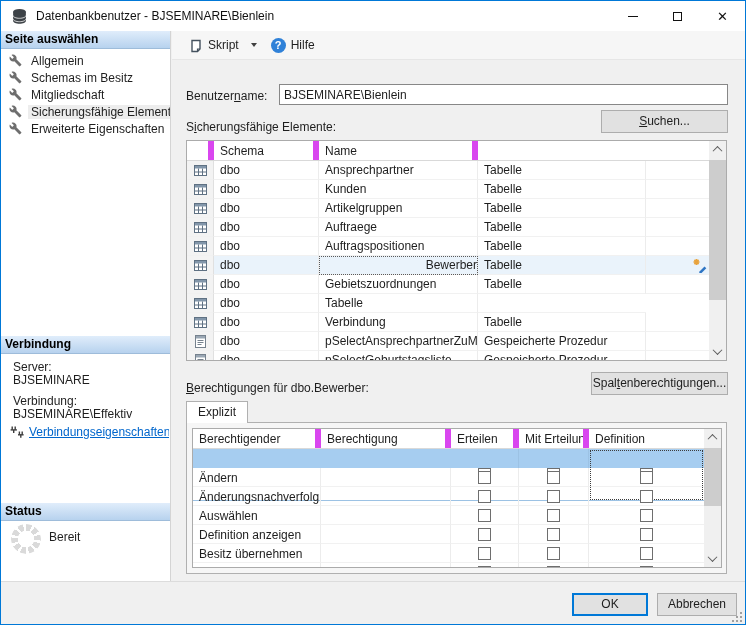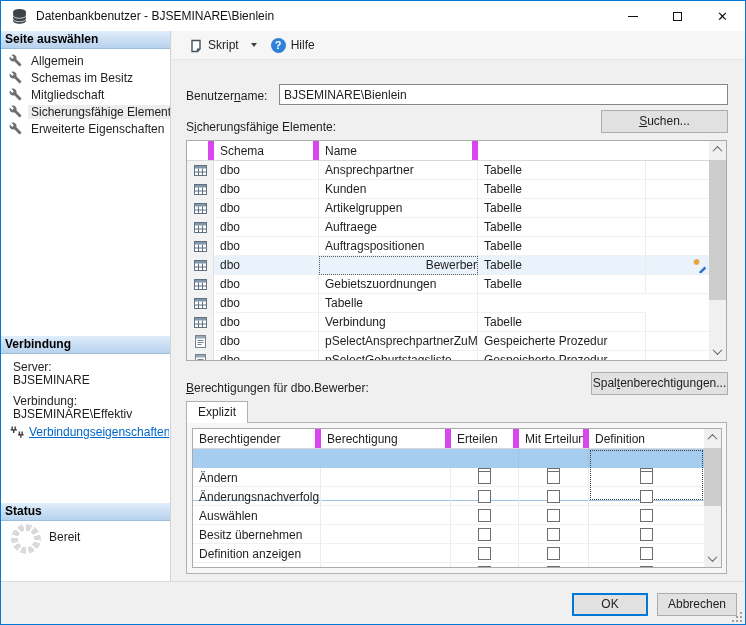--- a/index.html
+++ b/index.html
@@ -466,35 +466,35 @@
                 </div>
               <div class="cbcell">
                   <span class="checkbox"></span>
                 </div>
               <div class="cbcell" style="border-right:none">
                   <span class="checkbox"></span>
                 </div>
             </div>
 
             <div class="g-row perm-cols">
+              <div class="c">Definition anzeigen</div>
+              <div class="c"></div>
+              <div class="cbcell">
+                  <span class="checkbox"></span>
+                </div>
+              <div class="cbcell">
+                  <span class="checkbox"></span>
+                </div>
+              <div class="cbcell" style="border-right:none">
+                  <span class="checkbox"></span>
+                </div>
+            </div>
+
+            <div class="g-row perm-cols">
               <div class="c">Besitz übernehmen</div>
-              <div class="c"></div>
-              <div class="cbcell">
-                  <span class="checkbox"></span>
-                </div>
-              <div class="cbcell">
-                  <span class="checkbox"></span>
-                </div>
-              <div class="cbcell" style="border-right:none">
-                  <span class="checkbox"></span>
-                </div>
-            </div>
-
-            <div class="g-row perm-cols">
-              <div class="c">Definition anzeigen</div>
               <div class="c"></div>
               <div class="cbcell">
                   <span class="checkbox"></span>
                 </div>
               <div class="cbcell">
                   <span class="checkbox"></span>
                 </div>
               <div class="cbcell" style="border-right:none">
                   <span class="checkbox"></span>
                 </div>

